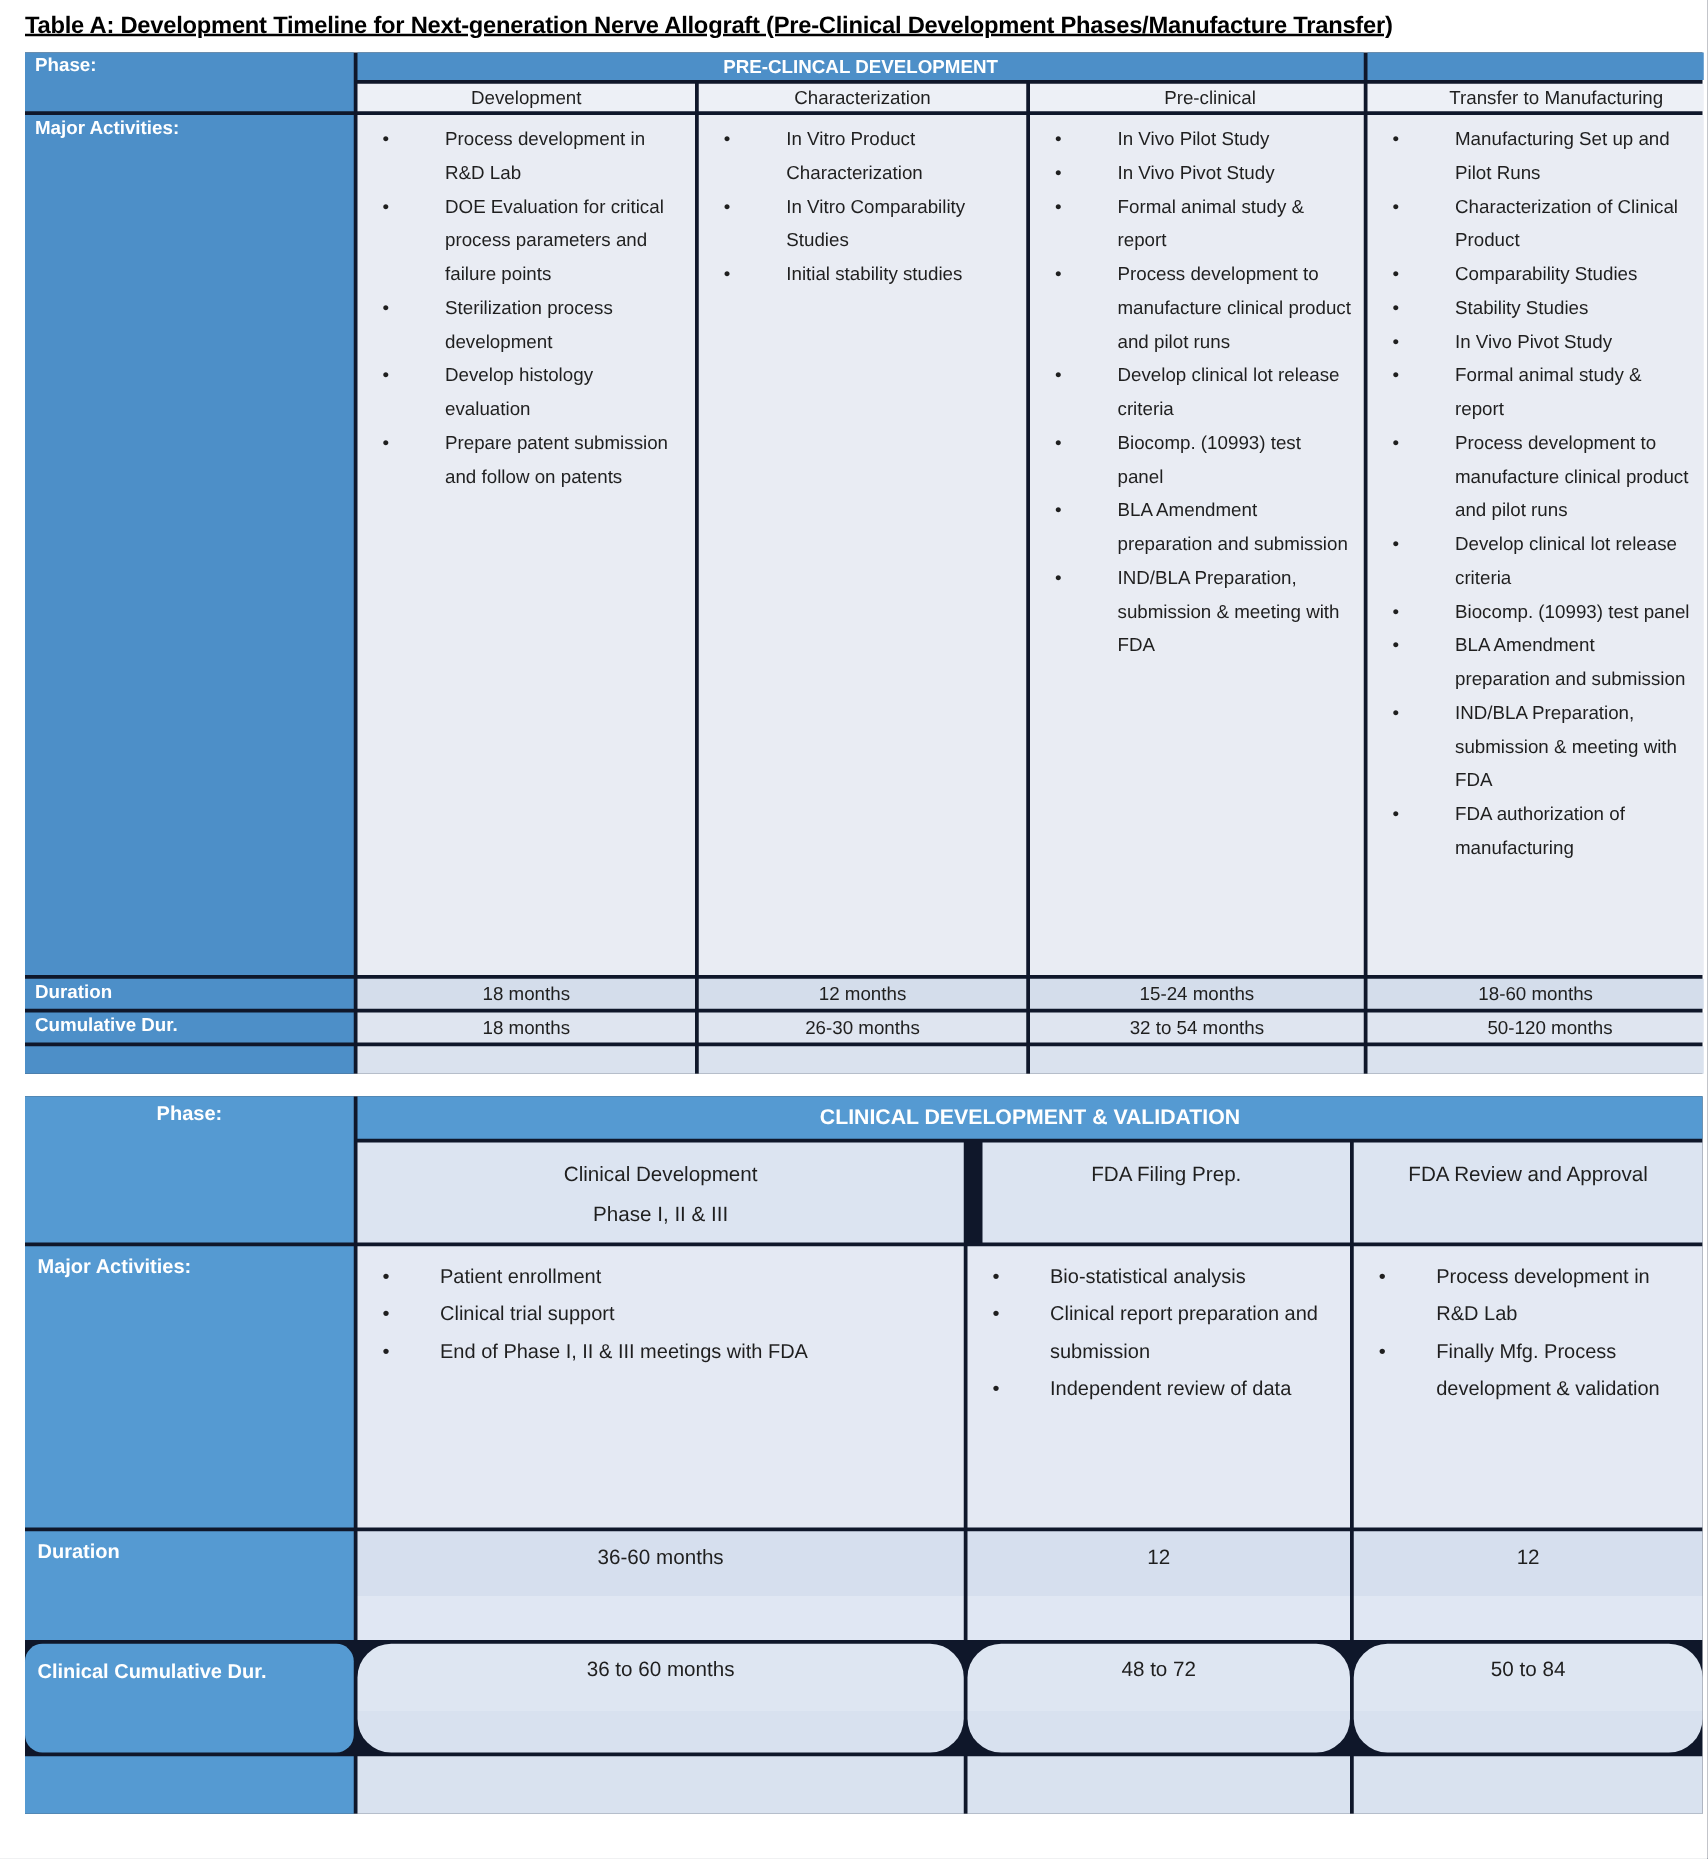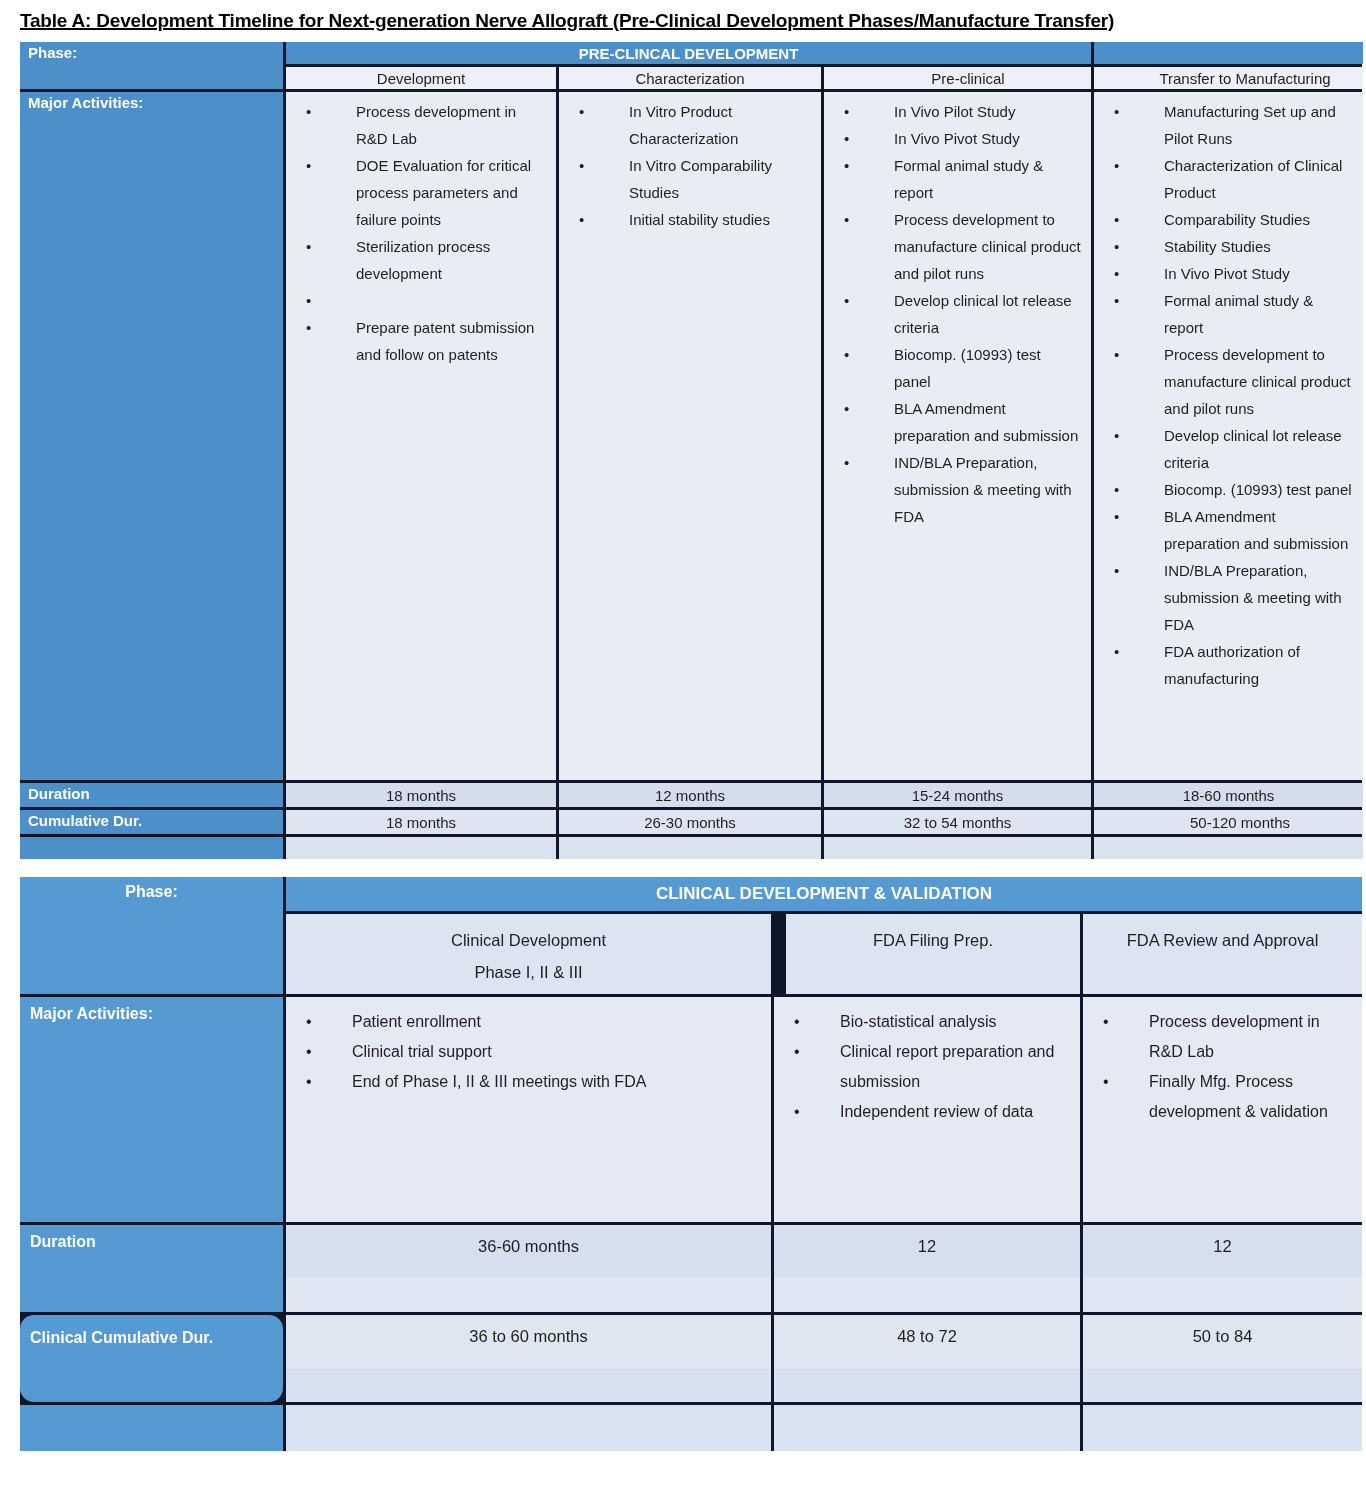--- a/index.html
+++ b/index.html
@@ -58,21 +58,21 @@
   .grid-b .bullet { width: 46px; flex: 0 0 46px; }
   .bullet-text { flex: 1; padding-right: 10px; }
 
   .val-a-dur { background: #d4ddeb; font-size: 15px; display: flex; align-items: center; justify-content: center; }
   .val-a-cum { background: #dfe5f0; font-size: 15px; display: flex; align-items: center; justify-content: center; }
   .empty-a   { background: #dae2ee; }
 
   .val-b-dur { background: linear-gradient(to bottom, #d6dfee 0 60%, #e0e7f3 60% 100%);
                font-size: 16.5px; text-align: center; padding-top: 12px; }
   .val-b-cum { background: linear-gradient(to bottom, #dee6f2 0 62%, #d8e1ef 62% 100%);
-               font-size: 16.5px; text-align: center; padding-top: 12px; }
+               font-size: 16.5px; text-align: center; padding-top: 12px; border-radius: 27px; }
   .empty-b   { background: #d9e2ef; }
 
   .cum-label-b { max-width: 185px; line-height: 30px; }
 </style>
 </head>
 <body>
 
 <div class="page">
 
   <div class="tbl-title">Table A: Development Timeline for Next-generation Nerve Allograft (Pre-Clinical Development Phases/Manufacture Transfer)</div>
@@ -97,20 +97,21 @@
         <div class="bullet-item">
           <span class="bullet">•</span>
           <span class="bullet-text">DOE Evaluation for critical process parameters and failure points</span>
         </div>
         <div class="bullet-item">
           <span class="bullet">•</span>
           <span class="bullet-text">Sterilization process development</span>
         </div>
         <div class="bullet-item">
           <span class="bullet">•</span>
+          <span class="bullet-text">Develop histology evaluation</span>
         </div>
         <div class="bullet-item">
           <span class="bullet">•</span>
           <span class="bullet-text">Prepare patent submission and follow on patents</span>
         </div>
       </div>
     <div class="cell acts-a" style="grid-column:3;grid-row:3;">
         <div class="bullet-item">
           <span class="bullet">•</span>
           <span class="bullet-text">In Vitro Product Characterization</span>

